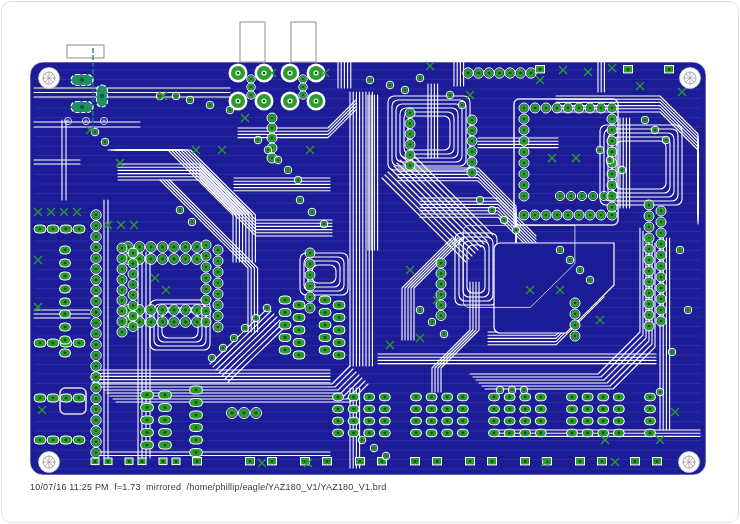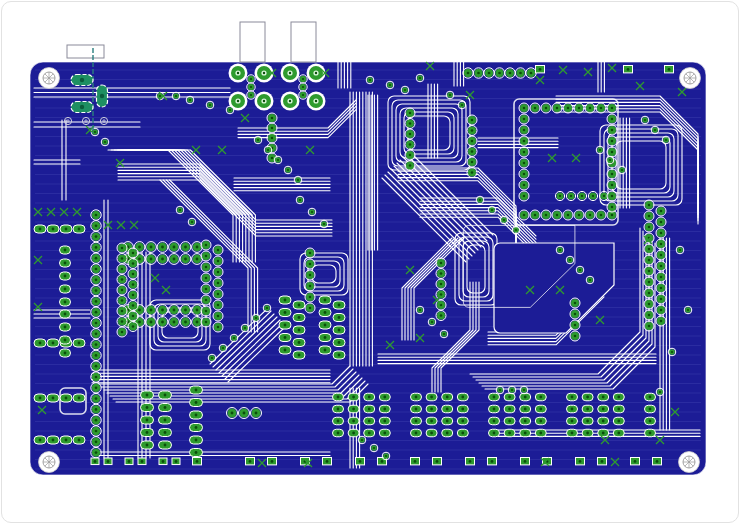--- a/index.html
+++ b/index.html
@@ -1511,13 +1511,14 @@
         <line x1="66" y1="121" x2="70" y2="121" stroke="#cfcfdf" stroke-width="0.8"></line>
         <line x1="68" y1="119" x2="68" y2="123" stroke="#cfcfdf" stroke-width="0.8"></line>
         <circle cx="86" cy="121" r="3.6" fill="none" stroke="#cfcfdf" stroke-width="1"></circle>
         <line x1="84" y1="121" x2="88" y2="121" stroke="#cfcfdf" stroke-width="0.8"></line>
         <line x1="86" y1="119" x2="86" y2="123" stroke="#cfcfdf" stroke-width="0.8"></line>
         <circle cx="104" cy="121" r="3.6" fill="none" stroke="#cfcfdf" stroke-width="1"></circle>
         <line x1="102" y1="121" x2="106" y2="121" stroke="#cfcfdf" stroke-width="0.8"></line>
         <line x1="104" y1="119" x2="104" y2="123" stroke="#cfcfdf" stroke-width="0.8"></line>
       </g>
     </svg>
+  <div class="caption">10/07/16 11:25 PM  f=1.73  mirrored  /home/phillip/eagle/YAZ180_V1/YAZ180_V1.brd</div>
 </div>
 
 </body></html>

